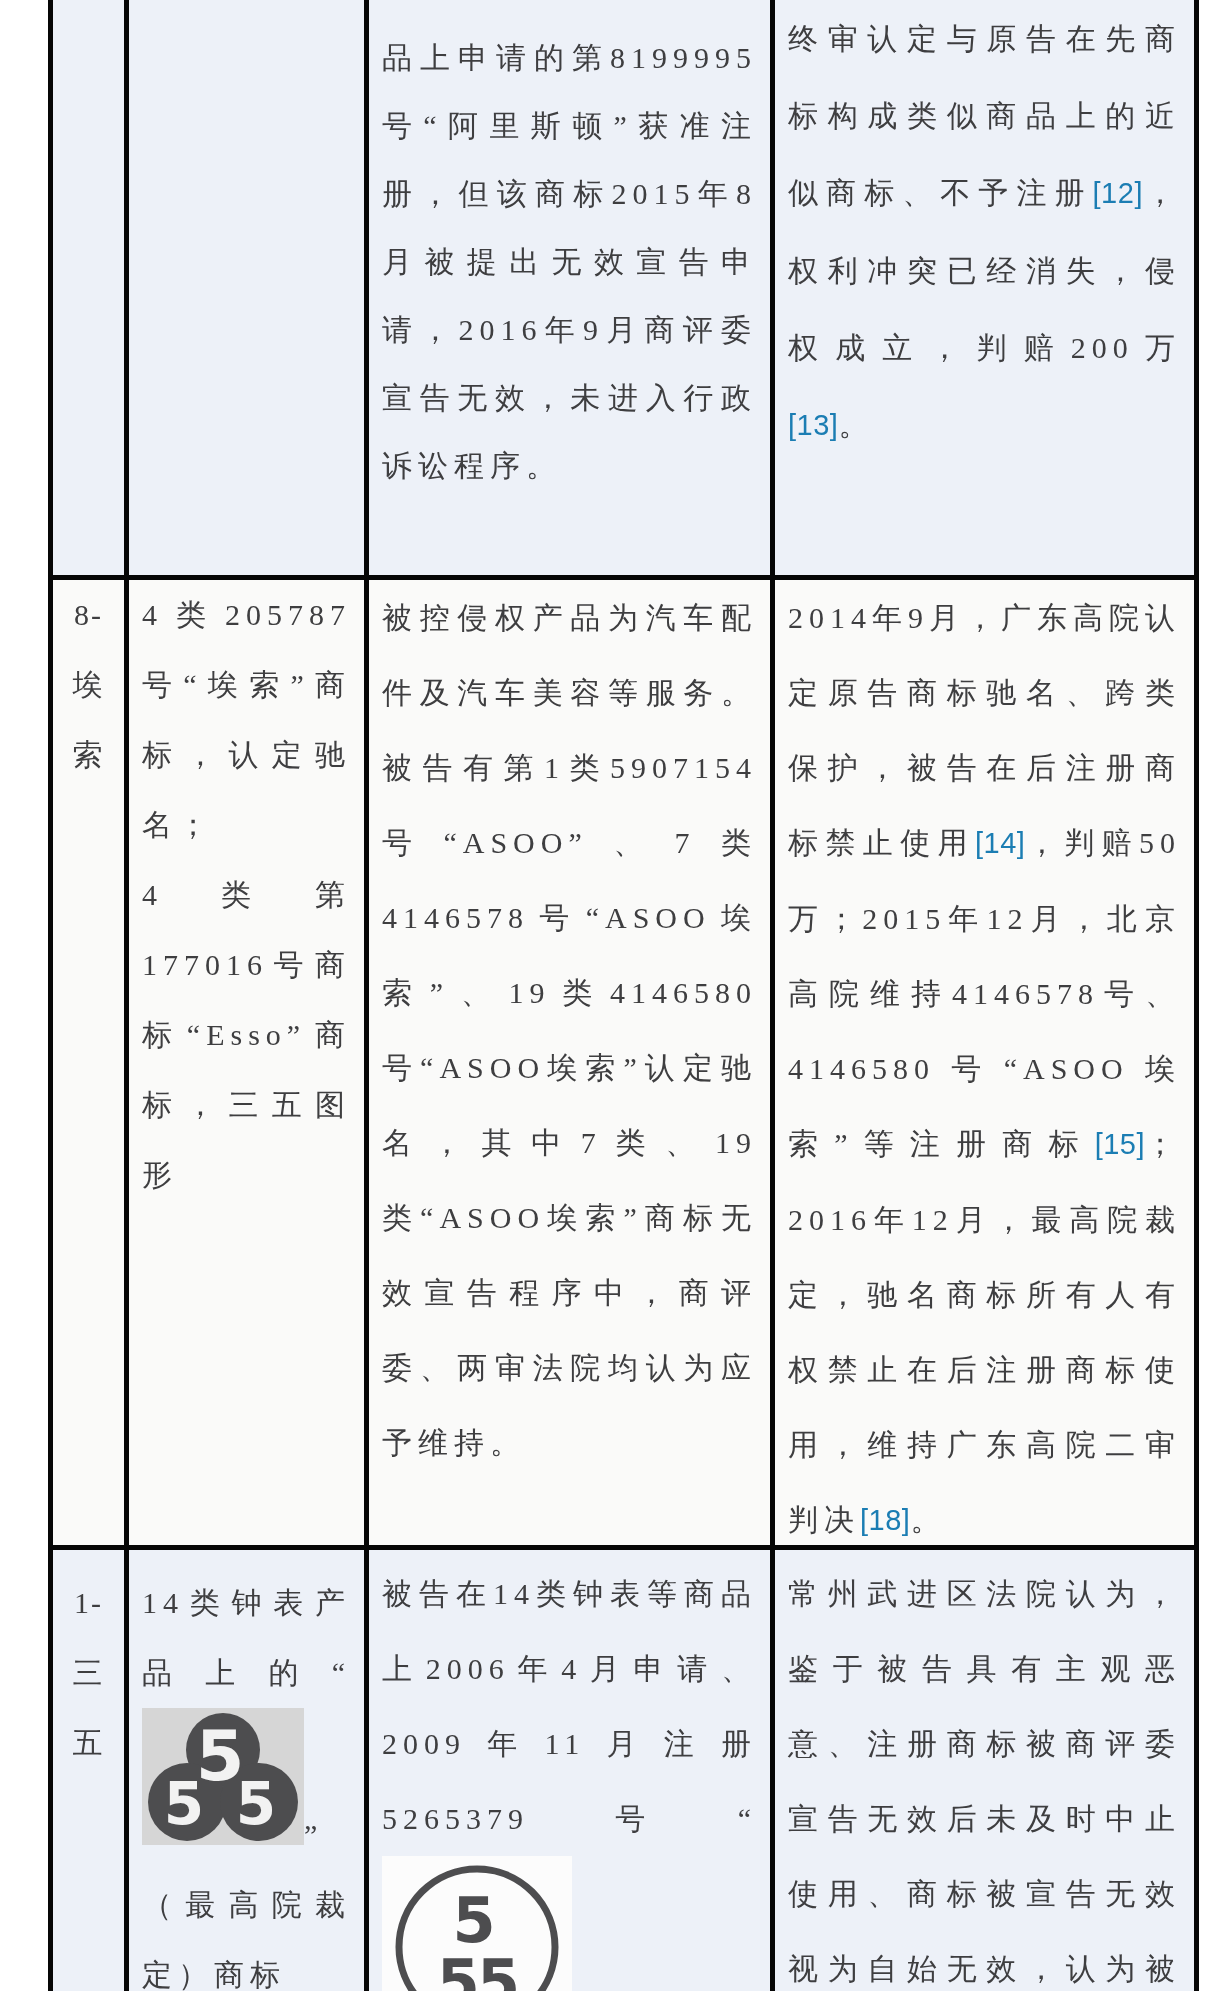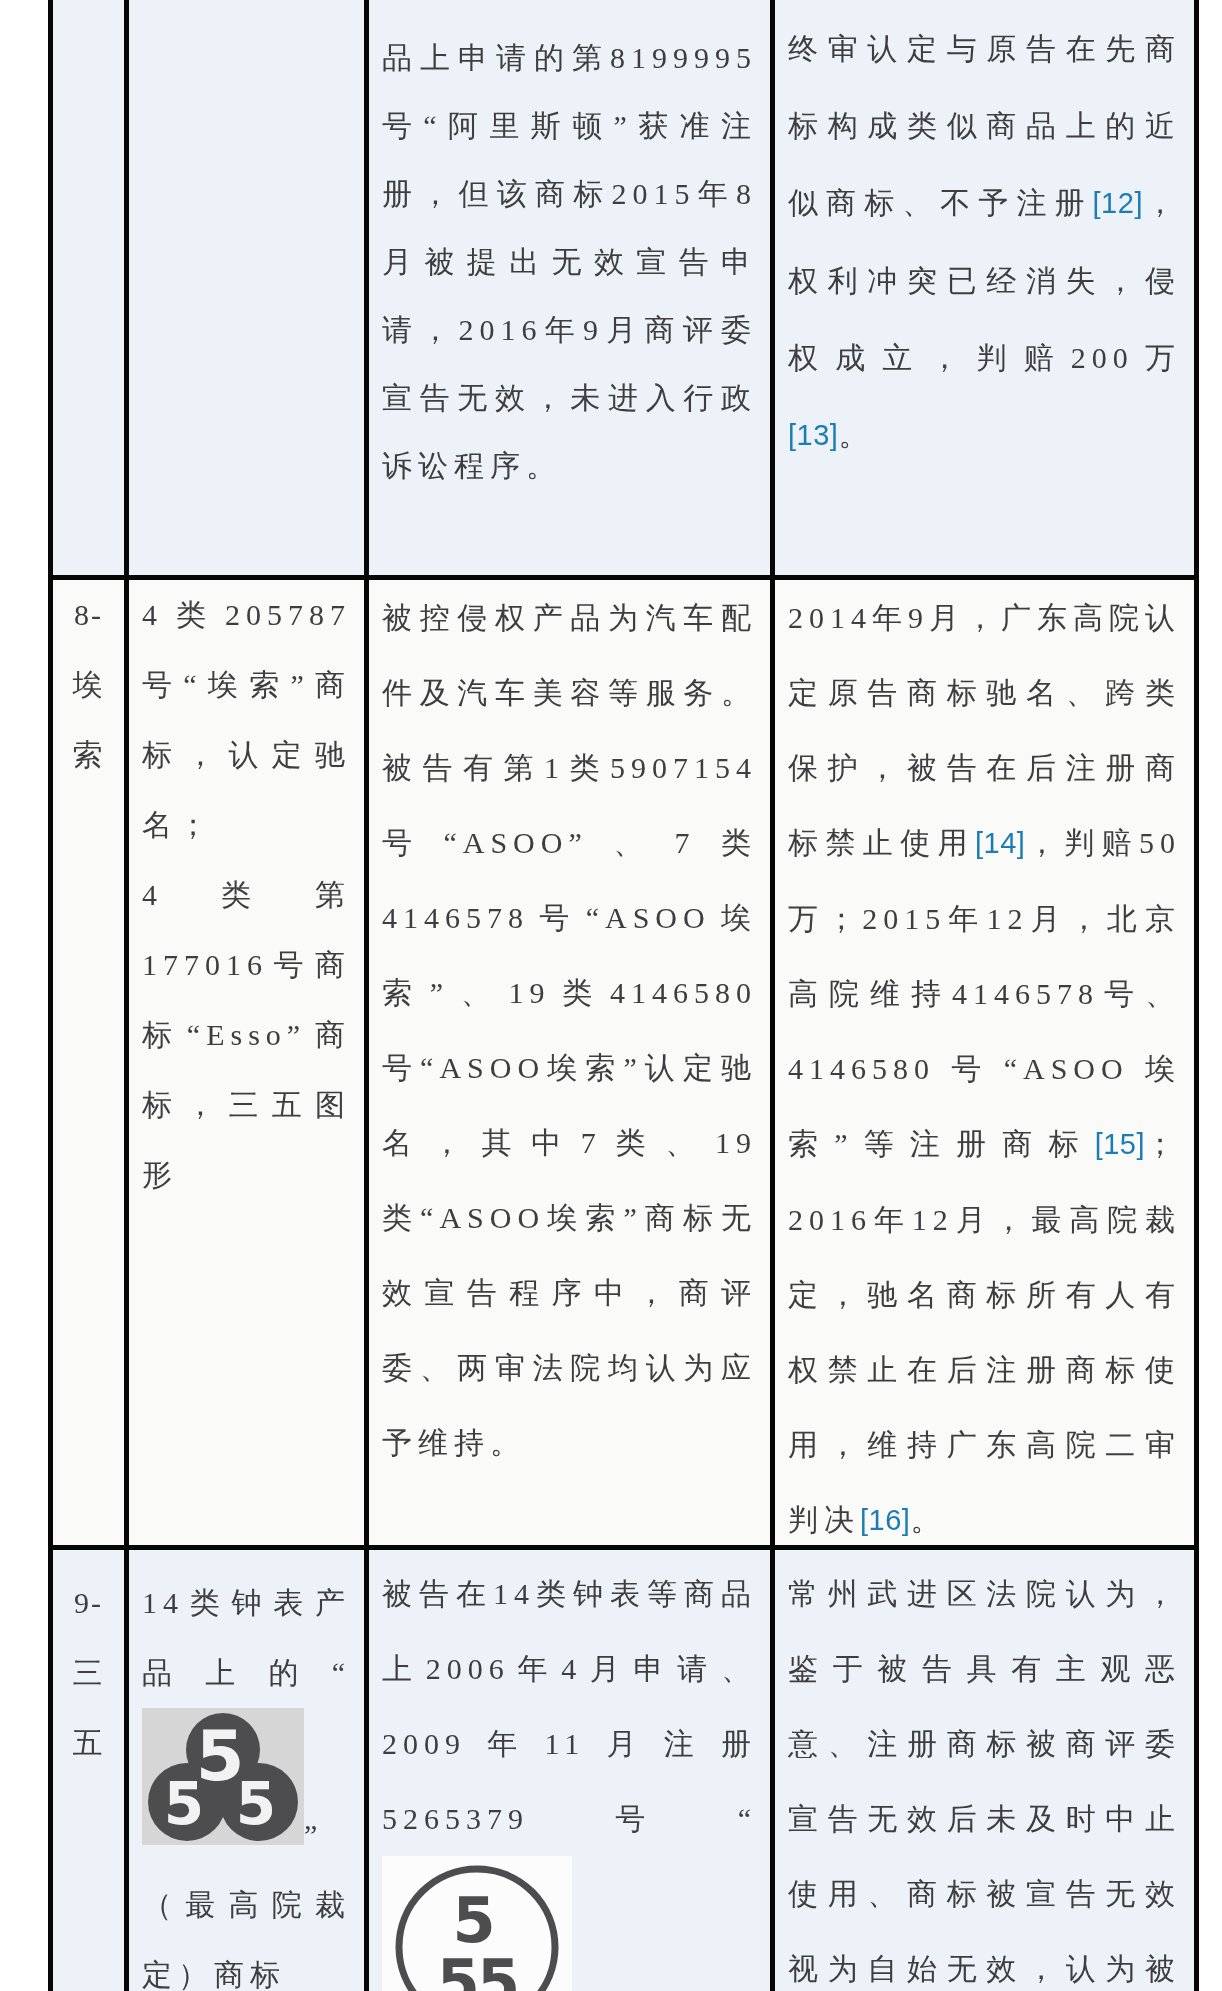--- a/index.html
+++ b/index.html
@@ -18,21 +18,21 @@
   table.tbl{
     position:absolute;left:48px;top:0;
     width:1146px;border-collapse:collapse;table-layout:fixed;
   }
   td{border:5px solid var(--border);vertical-align:top;padding:0;}
   tr.r0 td{border-top:none;background:var(--row-alt-bg);}
   tr.r1 td{background:var(--row-main-bg);}
   tr.r2 td{background:var(--row-alt-bg);}
   .inner{overflow:hidden;padding:8px 13px 0 13px;}
   .r0 .c-case .inner{height:575px;padding-top:24px;}
-  .r0 .c-ruling .inner{height:483px;padding-top:10px;}
+  .r0 .c-ruling .inner{height:483px;padding-top:0;}
   .r0 .c-no .inner,.r0 .c-tm .inner{height:483px;}
   .r1 .inner{height:965px;padding-top:0;}
   .r2 .inner{height:600px;padding-top:18px;}
   .r2 .c-case .inner,.r2 .c-ruling .inner{padding-top:6px;}
   p.para{
     font-size:30px;line-height:75px;letter-spacing:6px;
     text-align:justify;text-justify:inter-character;
   }
   .c-no p.para{text-align:center;letter-spacing:2px;line-height:70px;}
   .c-tm p.para{line-height:70px;}
@@ -96,29 +96,29 @@
         <p class="para">4类第177016号商标“Esso”商标，三五图形</p>
       </div>
         </td>
       <td class="c-case">
           <div class="inner">
         <p class="para"><span>被控侵权产品为汽车配件及汽车美容等服务。被告有第1类5907154号“ASOO”、7类4146578号“ASOO埃索”、19类4146580号“ASOO埃索”认定驰名，其中7类、19类“ASOO埃索”商标无效宣告程序中，商评委、两审法院均认为应予维持。</span></p>
       </div>
         </td>
       <td class="c-ruling">
           <div class="inner">
-        <p class="para"><span>2014年9月，广东高院认定原告商标驰名、跨类保护，被告在后注册商标禁止使用</span><a class="ref" href="#">[14]</a><span>，判赔50万；2015年12月，北京高院维持4146578号、4146580号“ASOO埃索”等注册商标</span><a class="ref" href="#">[15]</a><span>；2016年12月，最高院裁定，驰名商标所有人有权禁止在后注册商标使用，维持广东高院二审判决</span><a class="ref" href="#">[16]</a><span>。</span></p>
+        <p class="para"><span>2014年9月，广东高院认定原告商标驰名、跨类保护，被告在后注册商标禁止使用</span><a class="ref" href="#">[14]</a><span>，判赔50万；2015年12月，北京高院维持4146578号、4146580号“ASOO埃索”等注册商标</span><a class="ref" href="#">[15]</a><span>；2016年12月，最高院裁定，驰名商标所有人有权禁止在后注册商标使用，维持广东高院二审判决</span><a class="ref" href="#">[18]</a><span>。</span></p>
       </div>
         </td>
     </tr>
 
     <tr class="r2">
       <td class="c-no">
           <div class="inner">
-            <p class="para">9-三五</p>
+            <p class="para">1-三五</p>
           </div>
         </td>
       <td class="c-tm">
           <div class="inner">
         <p class="para"><span>14类钟表产品上的“</span><span class="logo"><svg width="162" height="137" viewBox="0 0 162 137" xmlns="http://www.w3.org/2000/svg">
             <rect x="0" y="0" width="162" height="137" fill="#d6d6d6"></rect>
             <circle cx="81" cy="42" r="37" fill="#4d4d4f"></circle>
             <circle cx="45" cy="94" r="39" fill="#4d4d4f"></circle>
             <circle cx="117" cy="94" r="39" fill="#4d4d4f"></circle>
             <text x="81" y="72" font-size="70" fill="#f2f2f2" text-anchor="middle">5</text>

